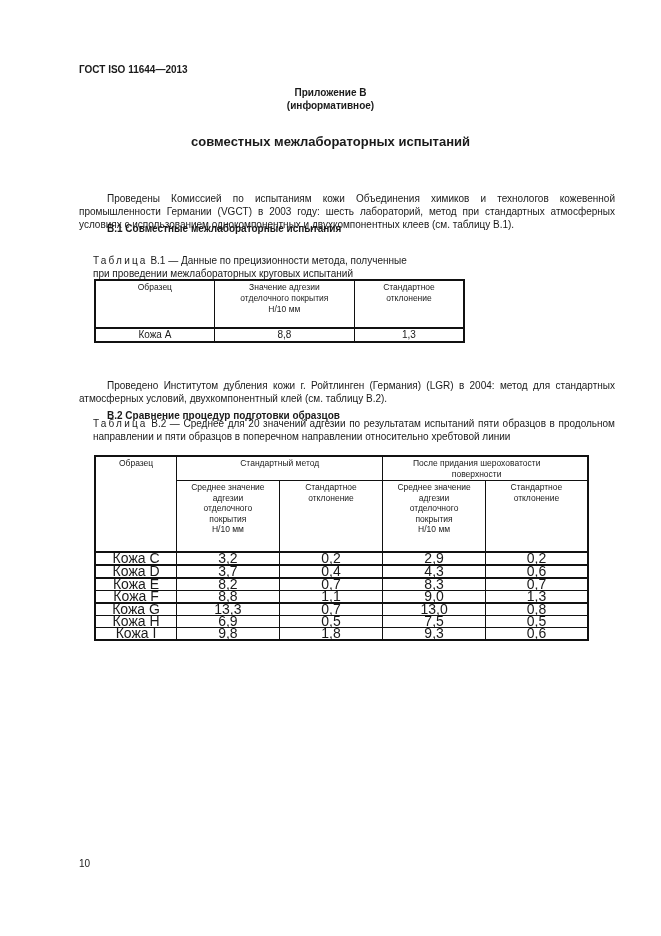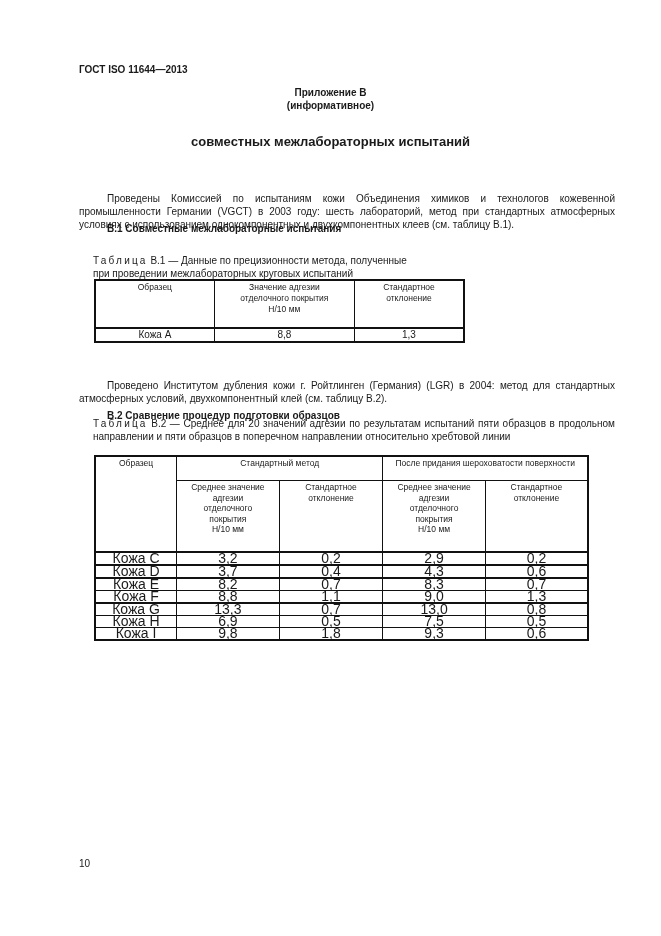--- a/index.html
+++ b/index.html
@@ -86,21 +86,21 @@
       <col style="width:82px">
       <col style="width:103px">
       <col style="width:104px">
       <col style="width:103px">
       <col style="width:103px">
     </colgroup>
   <tbody>
       <tr class="h1">
     <th rowspan="2">Образец</th>
     <th colspan="2">Стандартный метод</th>
-    <th colspan="2" style="padding-left:8px;padding-right:8px;">После придания шероховатости поверхности</th>
+    <th colspan="2" style="padding-left:8px;padding-right:25px;">После придания шероховатости поверхности</th>
   </tr>
   <tr class="h2">
     <th>
       <div>Среднее значение</div>
       <div>адгезии</div>
       <div>отделочного</div>
       <div>покрытия</div>
       <div>Н/10 мм</div>
     </th>
     <th>

